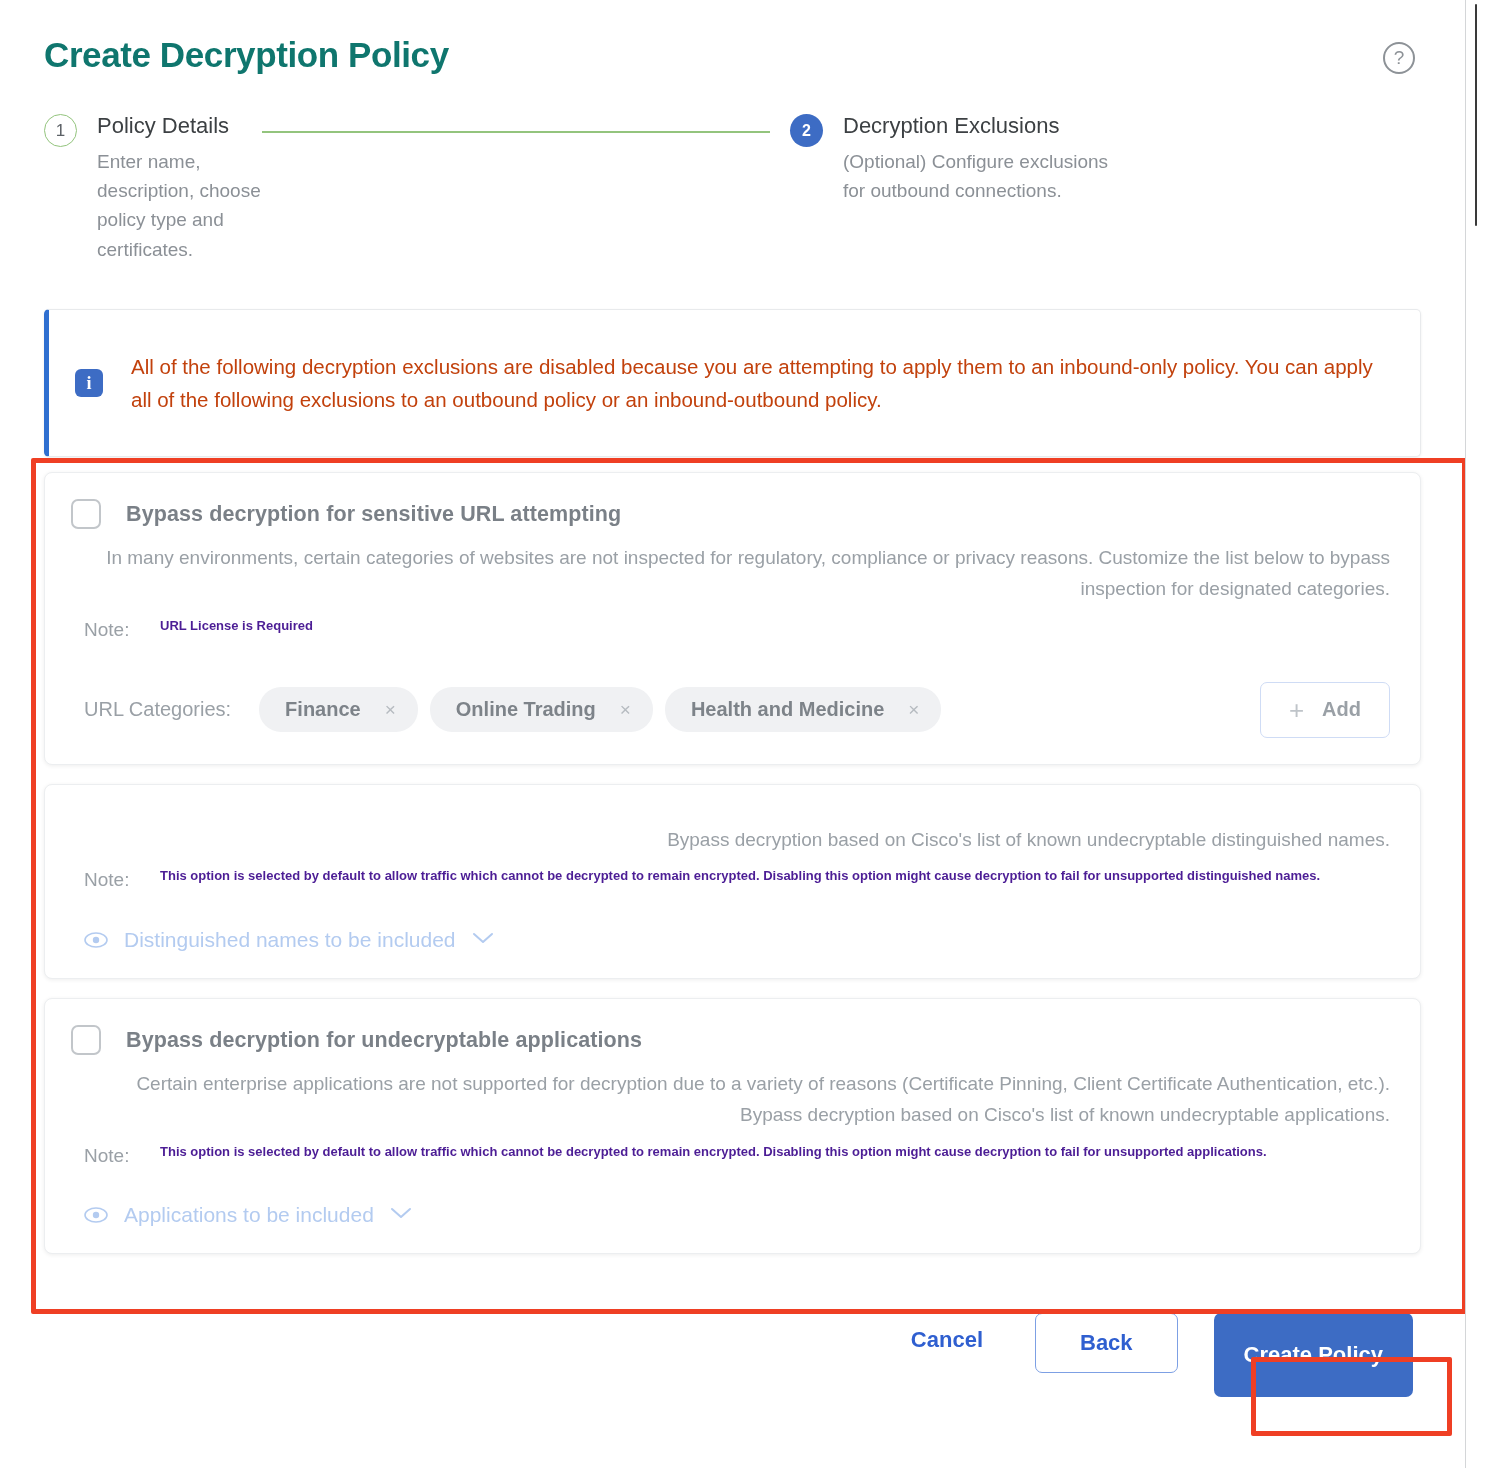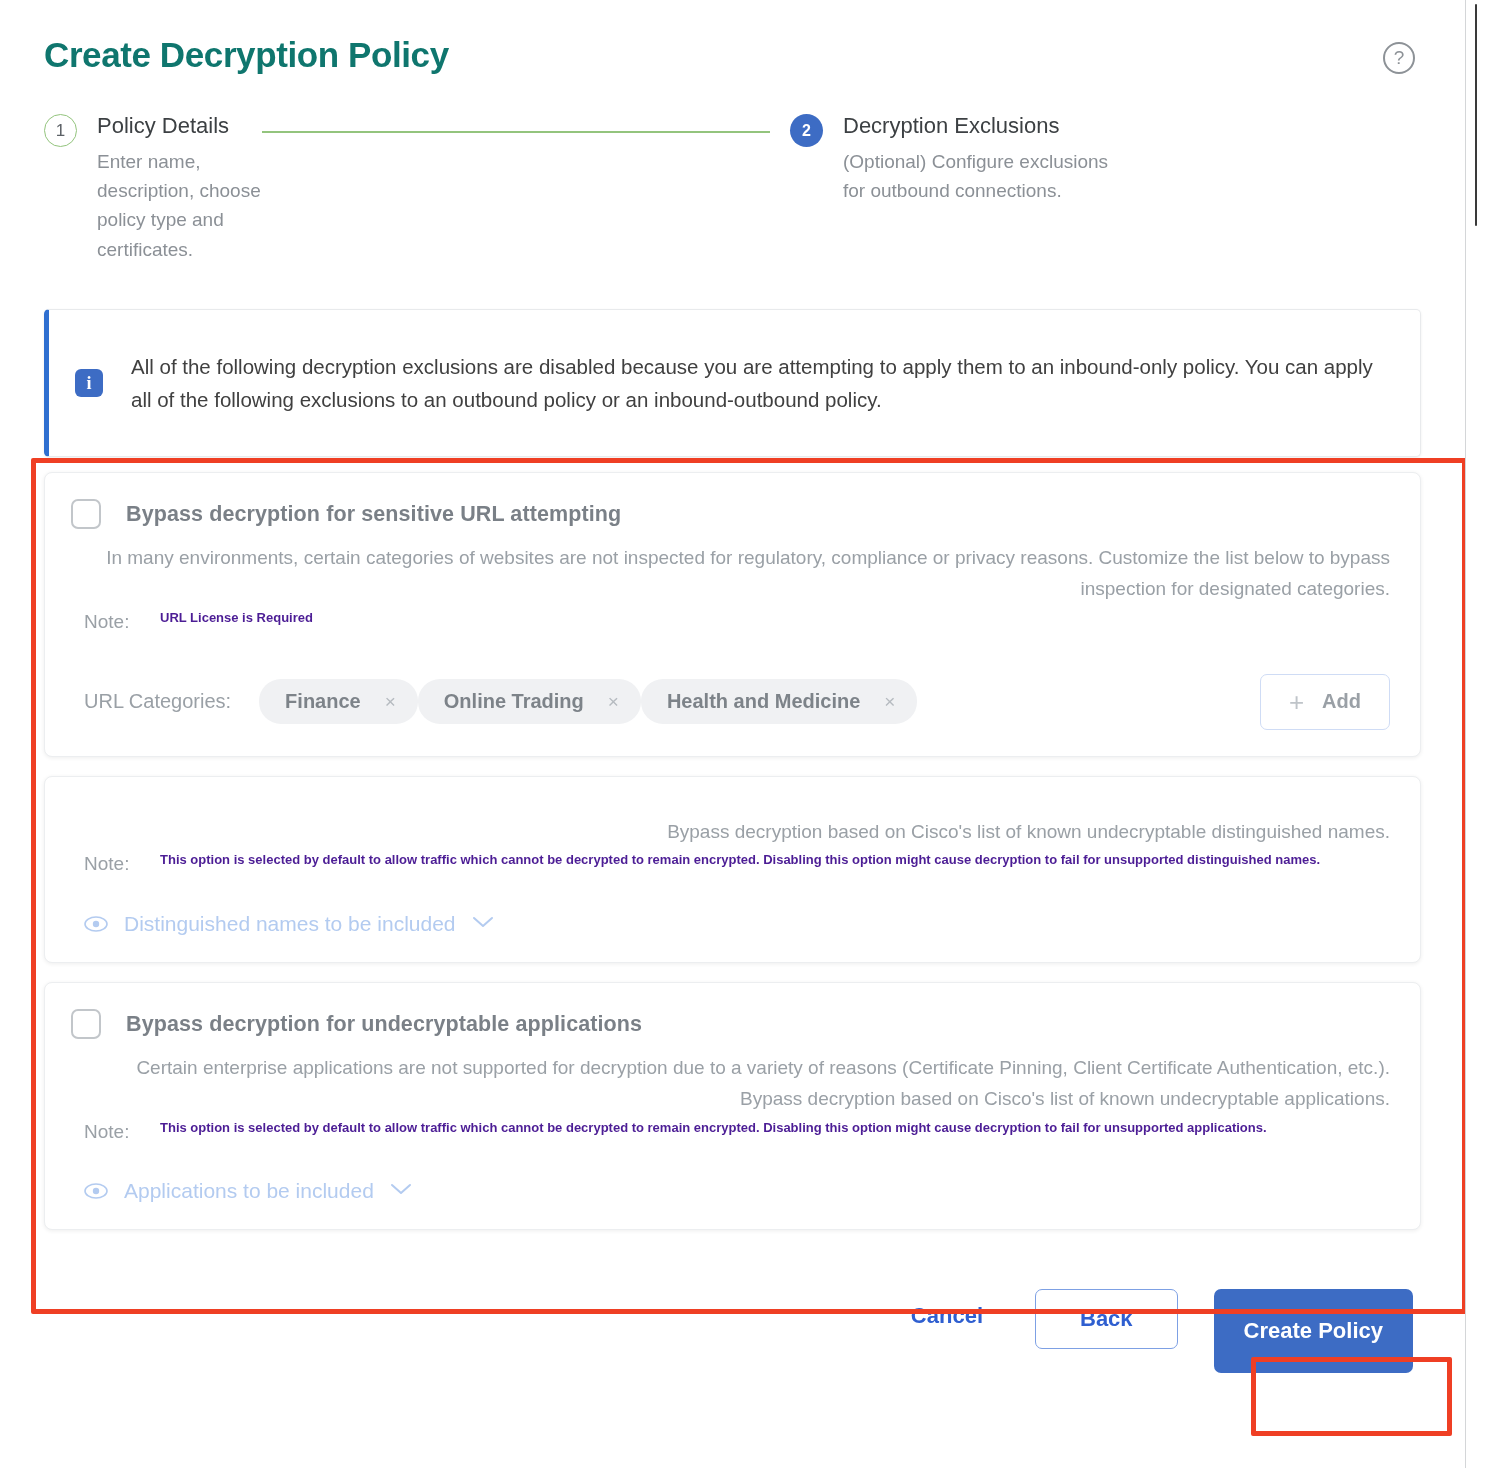--- a/index.html
+++ b/index.html
@@ -135,21 +135,21 @@
     color: #fff;
     display: flex; align-items: center; justify-content: center;
     font-size: 18px;
     font-weight: bold;
     font-family: "Liberation Serif", serif;
     margin-right: 28px;
   }
   .info-text {
     font-size: 20.5px;
     line-height: 1.62;
-    color: #404040;
+    color: #c2410c;
   }
 
   
   .redbox {
     position: absolute;
     left: 31px; top: 458px;
     width: 1436px; height: 856px;
     border: 5px solid #ef3f24;
     border-radius: 2px;
     pointer-events: none;
@@ -200,21 +200,21 @@
   }
   .desc {
     font-size: 19px;
     line-height: 1.62;
     color: #9aa0a6;
     max-width: 1330px;
     text-align: right;
   }
   .note-row {
     display: flex;
-    margin-top: 2px;
+    margin-top: 10px;
   }
   .note-label {
     font-size: 19px;
     color: #9aa0a6;
     flex: 0 0 auto;
     width: 76px;
     line-height: 1.62;
   }
   .note-value {
     font-size: 13px;
@@ -230,21 +230,21 @@
     align-items: center;
     margin-top: 36px;
     padding-left: 13px;
   }
   .chips-label {
     font-size: 20px;
     color: #9aa0a6;
     margin-right: 28px;
     flex: 0 0 auto;
   }
-  .chips { display: flex; align-items: center; flex: 1 1 auto; }
+  .chips { display: flex; align-items: center; gap: 12px; flex: 1 1 auto; }
   .chip {
     display: flex;
     align-items: center;
     background: #f0f1f3;
     border-radius: 22px;
     padding: 11px 22px 11px 26px;
     cursor: pointer;
   }
   .chip-label {
     font-size: 20px;

